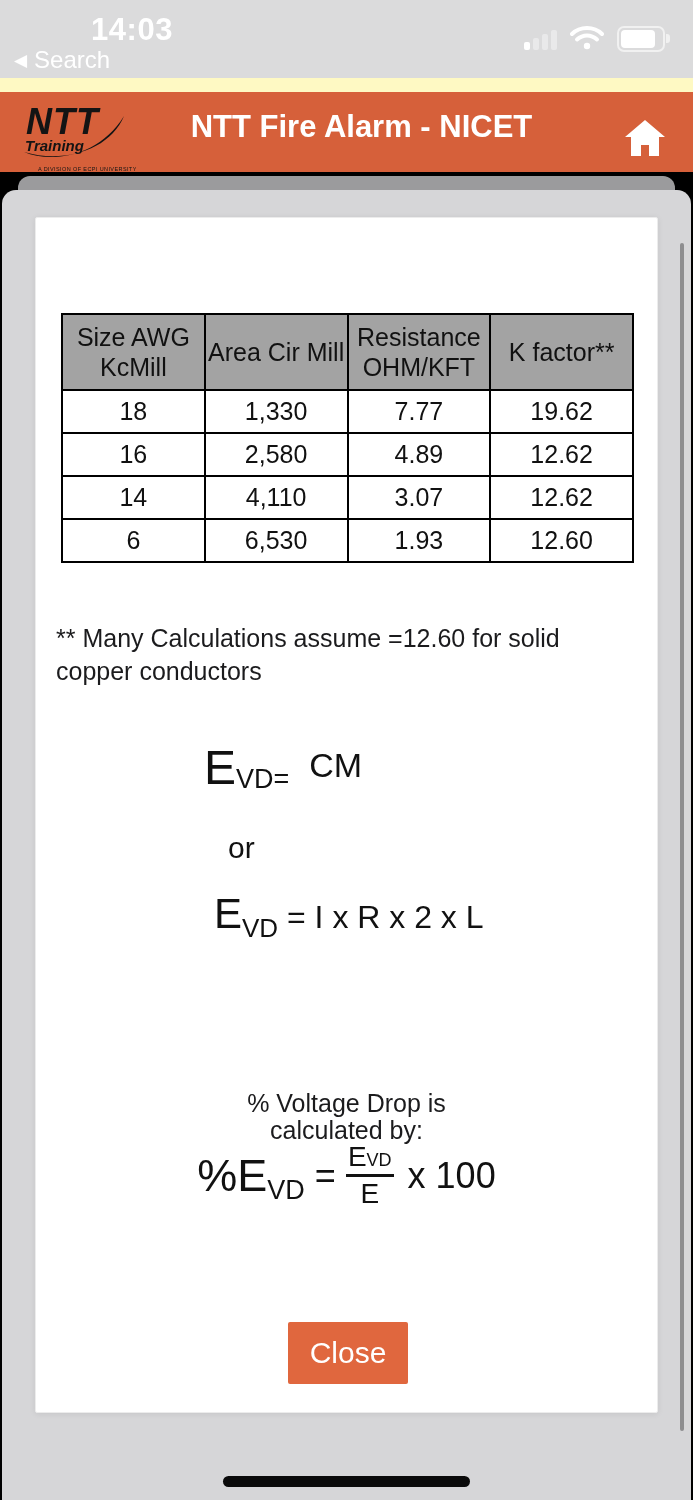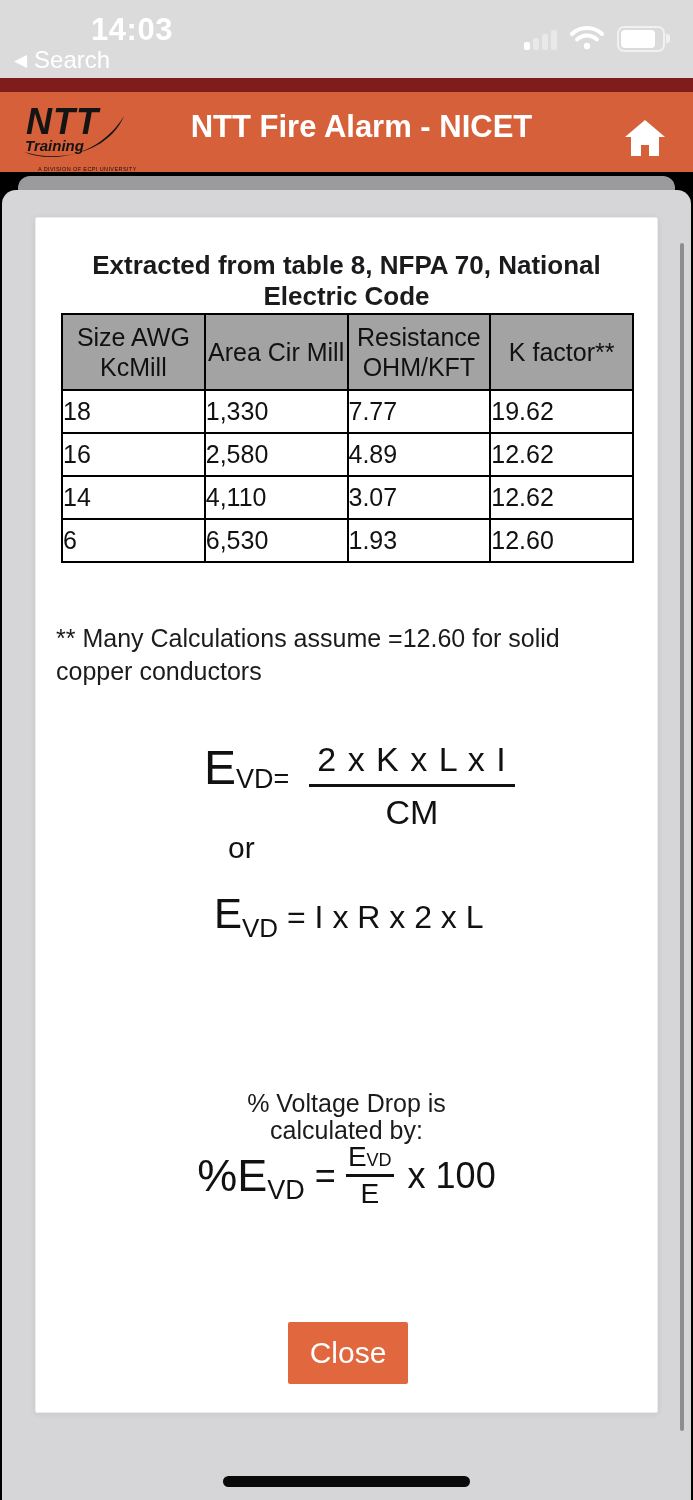--- a/index.html
+++ b/index.html
@@ -1,16 +1,16 @@
 <!DOCTYPE html>
 <html><head>
 <meta charset="utf-8">
 <style>
   html,body{margin:0;padding:0;background:#222;}
-  .screen{position:relative;width:693px;height:1500px;background:#7f1d1d;overflow:hidden;
+  .screen{position:relative;width:693px;height:1500px;background:#fef9c3;overflow:hidden;
           font-family:"Liberation Sans",sans-serif;-webkit-font-smoothing:antialiased;}
 
   
   .status-bar{position:absolute;top:0;left:0;width:693px;height:78px;background:#dbdbdc;}
   .sb-time{position:absolute;left:84px;top:12px;width:96px;text-align:center;
            color:#fff;font-size:31px;font-weight:bold;letter-spacing:.5px;}
   .sb-search{position:absolute;left:14px;top:46px;color:#fff;font-size:24px;display:flex;align-items:center;gap:7px;}
   .sb-search .tri{font-size:17px;line-height:1;}
   .sb-icons{position:absolute;right:28px;top:22px;display:flex;align-items:center;gap:13px;height:34px;}
   .sig{display:flex;align-items:flex-end;gap:3px;height:22px;}
@@ -41,21 +41,21 @@
 
   
   .card{position:absolute;left:33px;top:27px;width:621px;height:1194px;background:#fff;
         border:1px solid #ececec;border-radius:2px;box-shadow:0 1px 6px rgba(0,0,0,.08);}
   .card-title{position:absolute;top:32px;left:10px;right:10px;text-align:center;font-size:26px;
               font-weight:bold;color:#1b1b1d;line-height:31px;white-space:pre-line;}
 
   table.wire{position:absolute;top:95px;left:25px;width:573px;border-collapse:collapse;table-layout:fixed;}
   table.wire th{background:#a3a3a3;border:2px solid #000;font-weight:normal;font-size:25px;
                 color:#111;height:74px;line-height:30px;white-space:pre-line;text-align:center;padding:0;}
-  table.wire td{border:2px solid #000;text-align:left;font-size:25px;color:#111;height:41px;padding:0;}
+  table.wire td{border:2px solid #000;text-align:center;font-size:25px;color:#111;height:41px;padding:0;}
 
   .footnote{position:absolute;top:404px;left:20px;right:40px;font-size:25px;line-height:33px;color:#1b1b1d;}
 
   
   .f1{position:absolute;top:522px;left:168px;display:flex;align-items:flex-start;color:#111;}
   .f1 .e-big{font-size:48px;line-height:56px;}
   .f1 .e-sub{font-size:27px;line-height:27px;margin-top:26px;}
   .f1 .frac{margin-left:20px;text-align:center;font-size:34px;}
   .f1 .frac-num{padding:0 8px 5px;border-bottom:3px solid #111;letter-spacing:1px;}
   .f1 .frac-den{padding-top:6px;}
@@ -133,22 +133,20 @@
       </svg>
     </button>
   </div>
 
   <div class="backdrop">
     <div class="sheet-behind"></div>
 
     <div class="sheet">
       <div class="card">
 
-        <div class="card-title">Extracted from table 8, NFPA 70, National
-Electric Code</div>
 
         <table class="wire">
           <thead>
             <tr>
               <th>Size AWG
 KcMill</th>
               <th>Area Cir Mill</th>
               <th>Resistance
 OHM/KFT</th>
               <th>K factor**</th>
@@ -181,21 +179,20 @@
             </tr>
           </tbody>
         </table>
 
         <div class="footnote">** Many Calculations assume =12.60 for solid copper conductors</div>
 
         <div class="f1">
           <span class="e-big">E</span>
           <span class="e-sub">VD=</span>
           <span class="frac">
-            <div class="frac-num">2 x K x L x I</div>
             <div class="frac-den">CM</div>
           </span>
         </div>
 
         <div class="or-label">or</div>
 
         <div class="f2">
           <span class="e-big">E</span><span class="e-sub">VD</span><span class="rest"> = I x R x 2 x L</span>
         </div>
 

